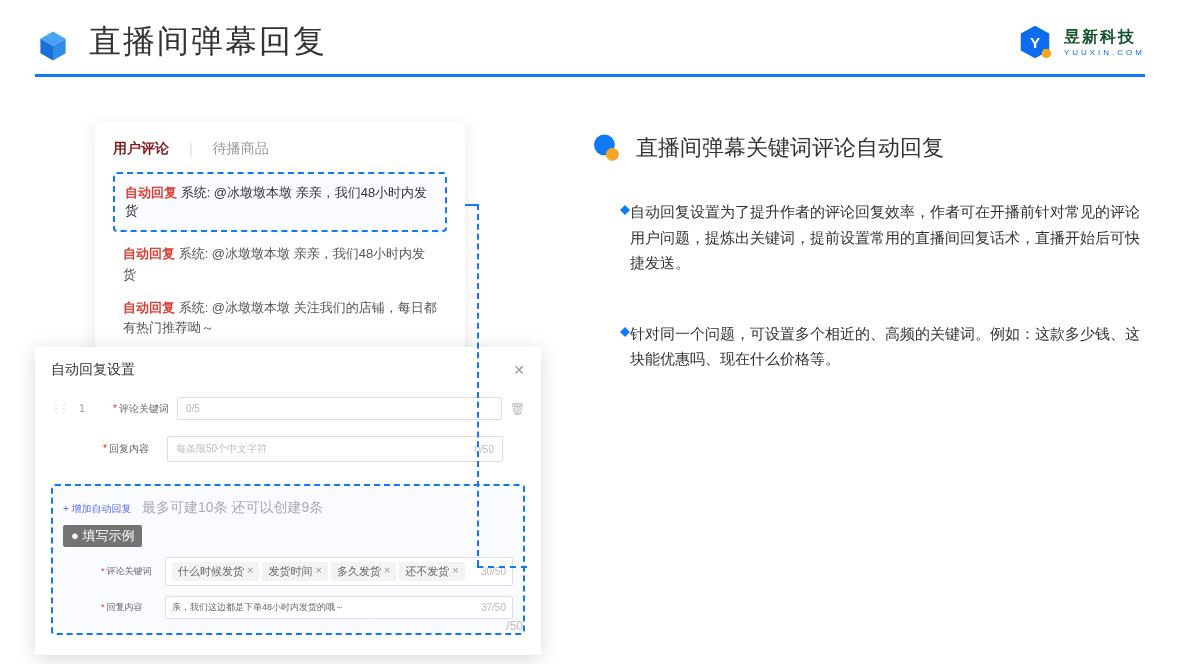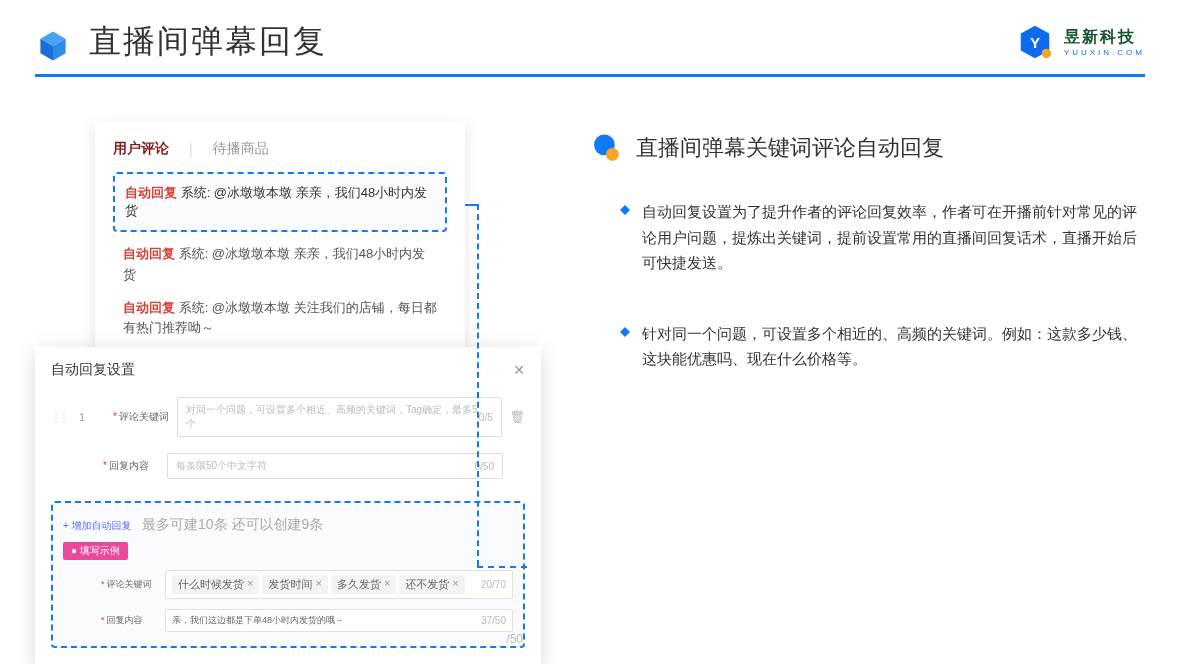--- a/index.html
+++ b/index.html
@@ -40,34 +40,34 @@
 .asterisk { color: #d33; margin-right: 2px; }
 .field-label { color: #666; width: 56px; font-size: 10px; }
 .field-input { flex: 1; border: 1px solid #ddd; border-radius: 2px; padding: 5px 8px; display: flex; justify-content: space-between; align-items: center; font-size: 10px; }
 .placeholder-text { color: #bbb; }
 .counter { color: #bbb; font-size: 10px; }
 .trash-icon { color: #bbb; font-size: 12px; }
 
 .example-block { border: 2px dashed #1079f5; border-radius: 4px; padding: 12px 10px 14px 10px; margin-top: 14px; background: #fafbff; }
 .add-link { color: #5b6df3; font-size: 10px; }
 .add-hint { color: #aaa; font-size: 14px; margin-left: 6px; }
-.example-badge { display: inline-block; background: #ec4899; color: #fff; font-size: 10px; padding: 2px 8px; border-radius: 2px; margin-top: 8px; }
+.example-badge { display: inline-block; background: #737373; color: #fff; font-size: 13px; padding: 2px 8px; border-radius: 2px; margin-top: 8px; }
 .tag-chip { display: inline-flex; align-items: flex-start; background: #f2f3f5; color: #666; font-size: 11px; padding: 2px 6px; border-radius: 2px; margin-right: 3px; }
 .tag-x { margin-left: 3px; color: #999; }
 .example-row { display: flex; align-items: center; gap: 8px; margin-top: 10px; font-size: 9px; }
 .example-row .field-label { width: 56px; font-size: 9px; }
 .example-input { flex: 1; border: 1px solid #e0e0e0; background: #fff; border-radius: 2px; padding: 4px 6px; display: flex; justify-content: space-between; align-items: center; }
 .example-text { color: #666; font-size: 9px; }
 
 .connector-v { position: absolute; border-left: 2px dashed #1079f5; }
 .connector-h { position: absolute; border-top: 2px dashed #1079f5; }
 
 .section-heading { display: flex; align-items: center; gap: 14px; font-size: 22px; color: #333; margin-bottom: 35px; }
 .bubble-icon { width: 32px; height: 32px; flex-shrink: 0; }
-.bullet-item { display: flex; gap: 12px; margin-bottom: 45px; padding-left: 30px; }
+.bullet-item { display: flex; gap: 0; margin-bottom: 45px; padding-left: 30px; }
 .diamond { width: 10px; height: 10px; margin-top: 6px; flex-shrink: 0; }
 .bullet-text { font-size: 15px; color: #333; line-height: 1.7; }
 .extra-counter { position: absolute; right: 18px; bottom: 22px; font-size: 12px; color: #bbb; }
 </style>
 </head>
 <body>
 
 <div class="header">
   <div class="header-left">
     <svg class="cube-icon" viewBox="0 0 40 40">
@@ -119,21 +119,20 @@
         <span class="modal-title">自动回复设置</span>
         <span class="close-x">✕</span>
       </div>
 
       <div class="form-row">
         <span class="drag-dots">⋮⋮</span>
         <span class="row-idx">1</span>
         <span style="width:8px"></span>
         <span class="field-label"><span class="asterisk">*</span><span>评论关键词</span></span>
         <div class="field-input">
-          <span class="placeholder-text">对同一个问题，可设置多个相近、高频的关键词，Tag确定，最多5个</span>
           <span class="counter">0/5</span>
         </div>
         <span class="trash-icon">🗑</span>
       </div>
 
       <div class="form-row">
         <span style="width:44px"></span>
         <span class="field-label"><span class="asterisk">*</span><span>回复内容</span></span>
         <div class="field-input">
           <span class="placeholder-text">每条限50个中文字符</span>
@@ -147,21 +146,21 @@
           <span class="add-link">+ 增加自动回复</span>
           <span class="add-hint">最多可建10条 还可以创建9条</span>
         </div>
         <div class="example-badge">● 填写示例</div>
 
         <div class="example-row">
           <span style="width:30px"></span>
           <span class="field-label"><span class="asterisk">*</span><span>评论关键词</span></span>
           <div class="example-input">
             <span id="tags-container"><span class="tag-chip">什么时候发货<span class="tag-x">×</span></span><span class="tag-chip">发货时间<span class="tag-x">×</span></span><span class="tag-chip">多久发货<span class="tag-x">×</span></span><span class="tag-chip">还不发货<span class="tag-x">×</span></span></span>
-            <span class="counter">20/70</span>
+            <span class="counter">30/50</span>
           </div>
         </div>
 
         <div class="example-row">
           <span style="width:30px"></span>
           <span class="field-label"><span class="asterisk">*</span><span>回复内容</span></span>
           <div class="example-input">
             <span class="example-text">亲，我们这边都是下单48小时内发货的哦～</span>
             <span class="counter">37/50</span>
           </div>

